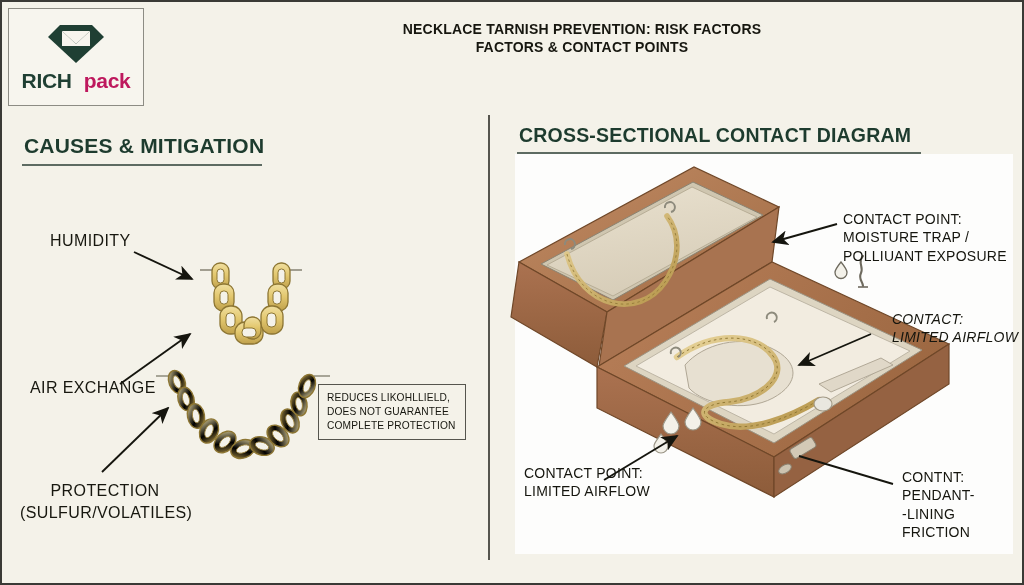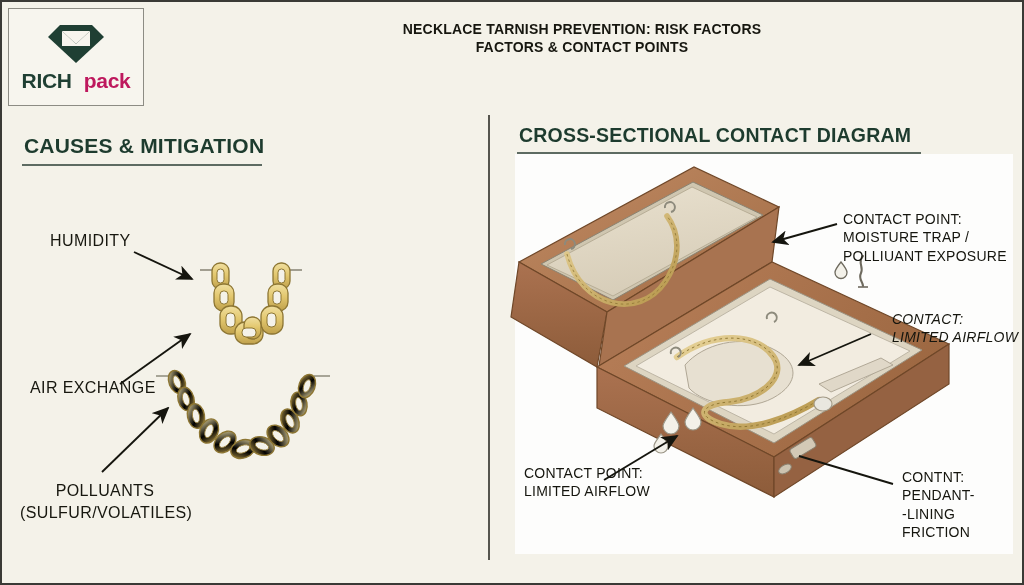--- a/index.html
+++ b/index.html
@@ -168,23 +168,26 @@
   </div>
 
   <div id="center-divider"></div>
 
   <div id="left-panel">
     <div id="left-heading">CAUSES &amp; MITIGATION</div>
     <div id="left-heading-rule"></div>
 
     <div class="cause-label" id="label-humidity">HUMIDITY</div>
     <div class="cause-label" id="label-airexchange">AIR EXCHANGE</div>
-    <div class="cause-label" id="label-pollutants">POLLUANTS
+    <div class="cause-label" id="label-pollutants">PROTECTION
 (SULFUR/VOLATILES)</div>
 
+    <div id="mitigation-box">REDUCES LIKOHLLIELD,
+DOES NOT GUARANTEE
+COMPLETE PROTECTION</div>
 
     <svg class="abs-svg" width="486" height="465" viewBox="0 0 486 465">
       <defs>
         <marker id="arrowhead" markerWidth="9" markerHeight="8" refX="8" refY="4" orient="auto">
           <path d="M0,0 L9,4 L0,8 L2.4,4 Z" fill="#15150e"></path>
         </marker>
         <linearGradient id="goldA" x1="0" y1="0" x2="0" y2="1">
           <stop offset="0%" stop-color="#f0dfa0"></stop>
           <stop offset="45%" stop-color="#e3c86f"></stop>
           <stop offset="100%" stop-color="#bfa04b"></stop>

